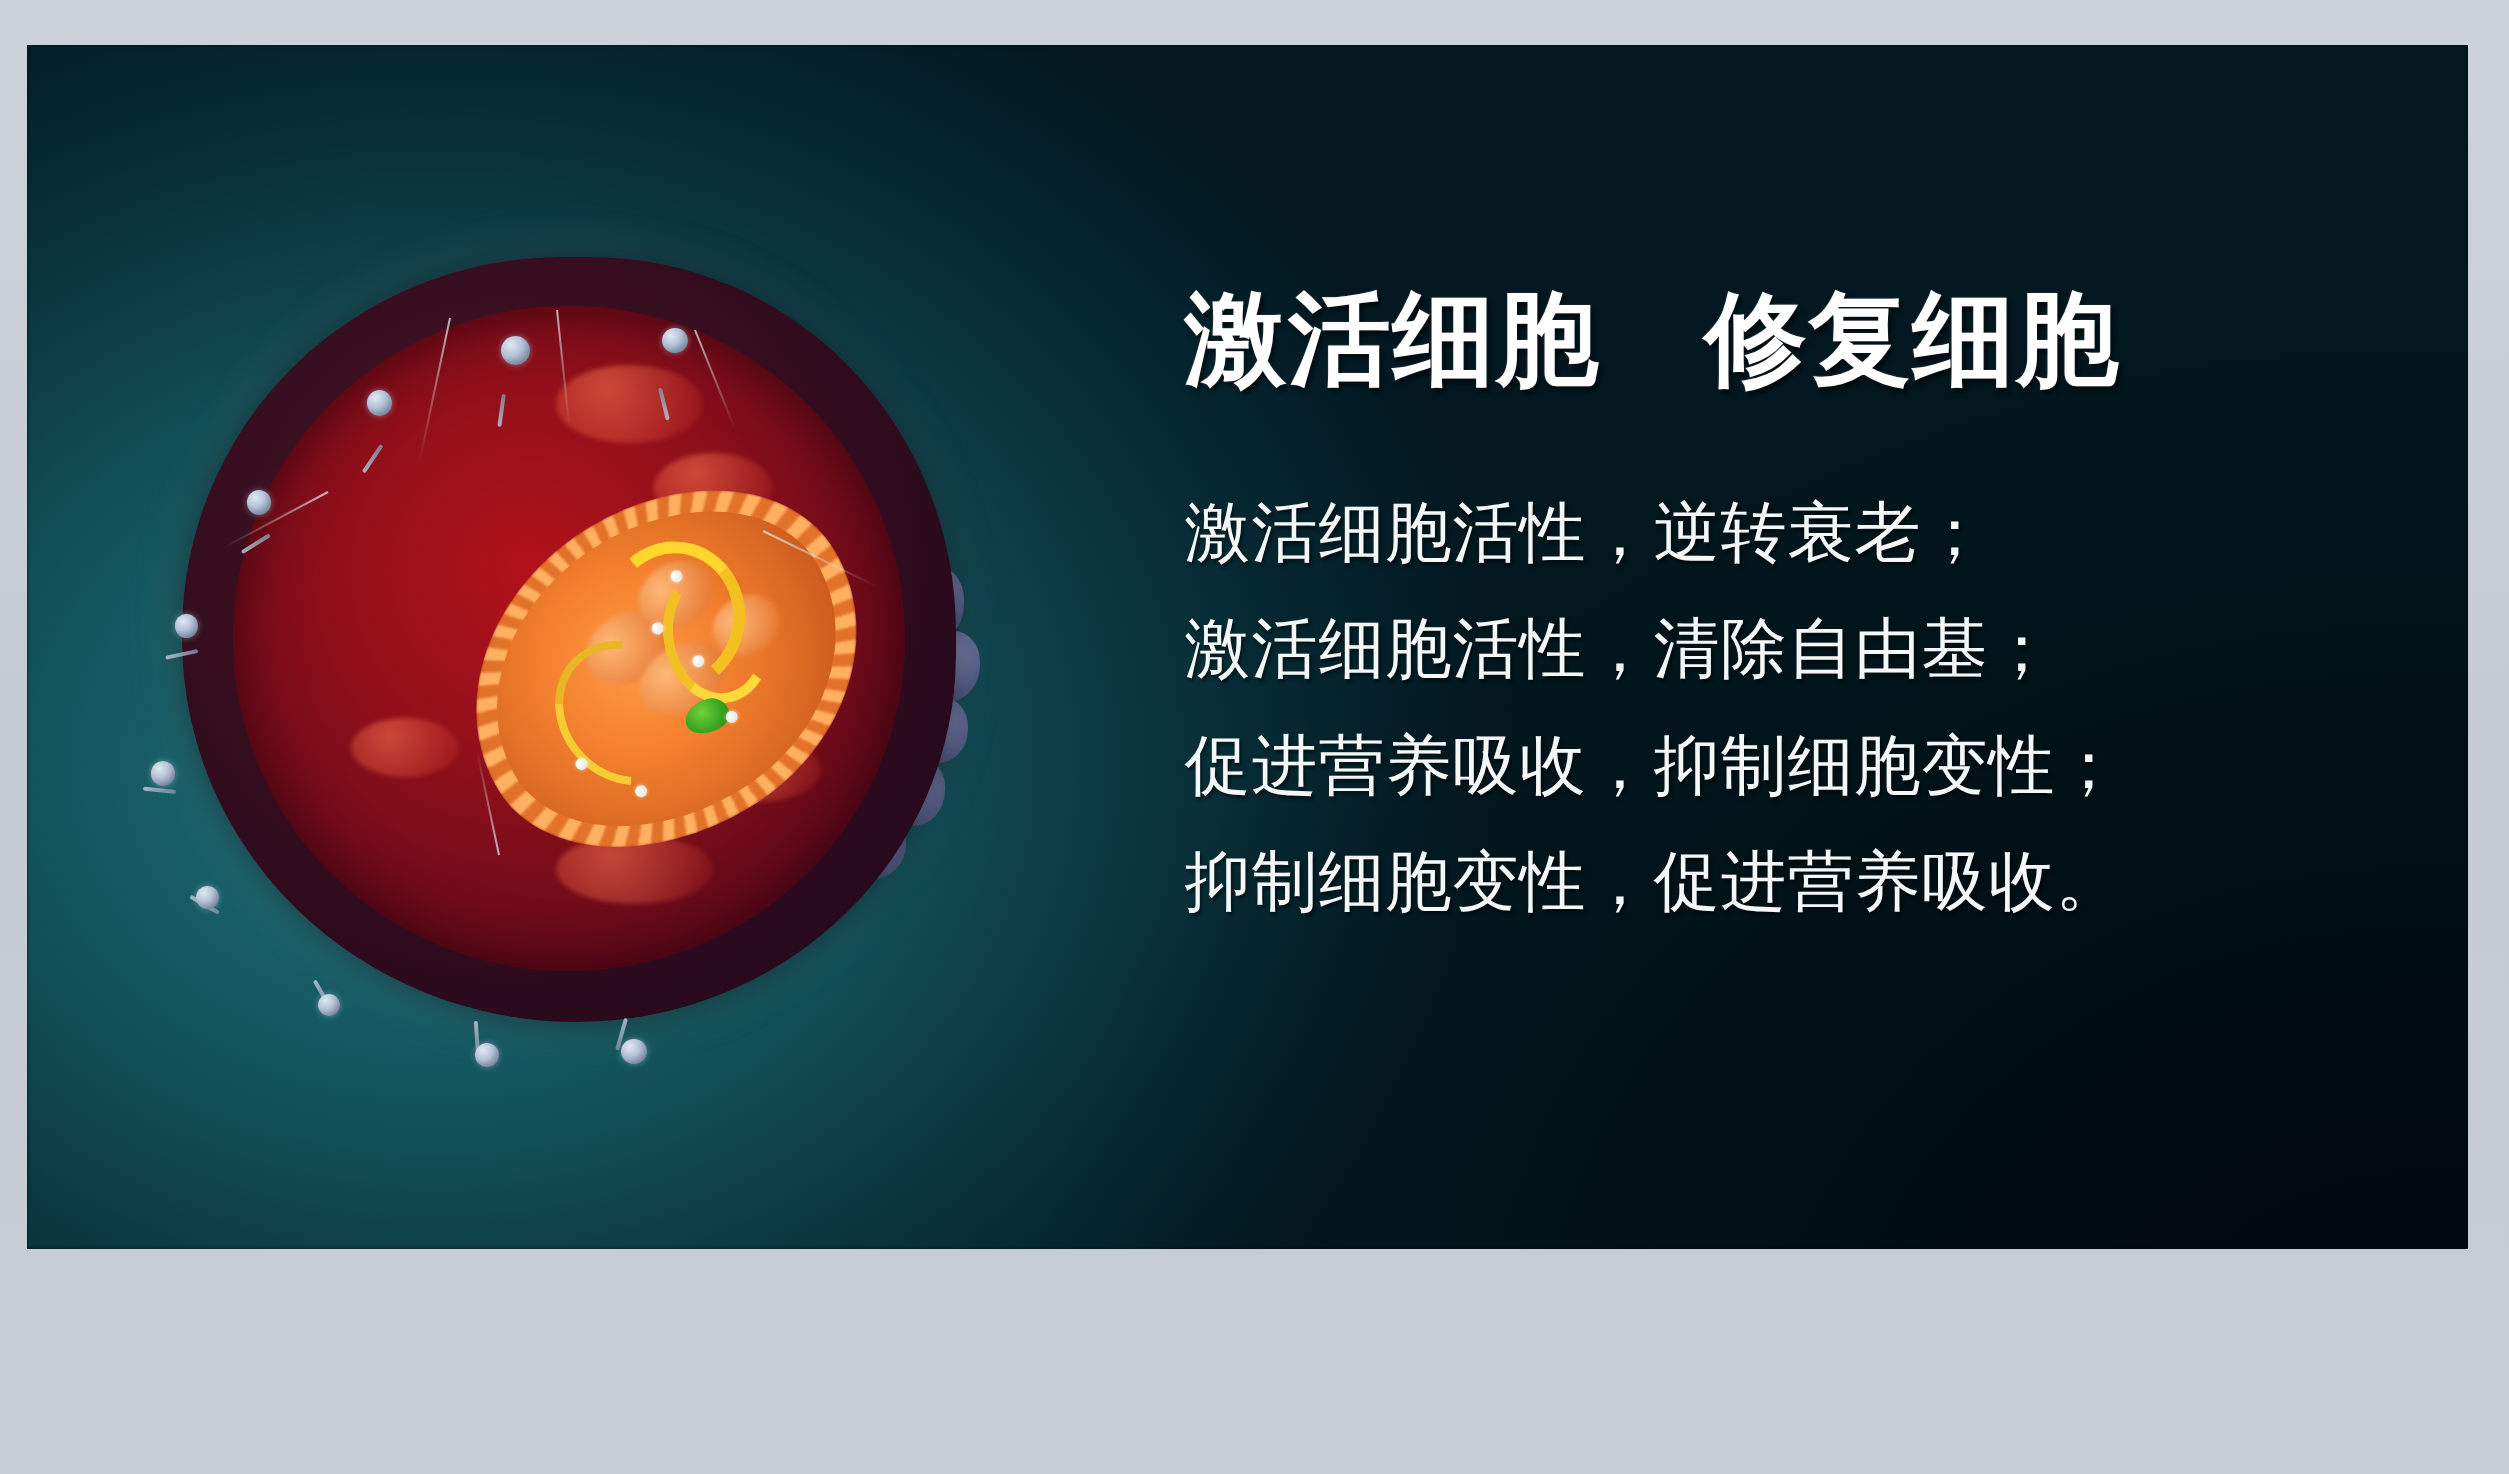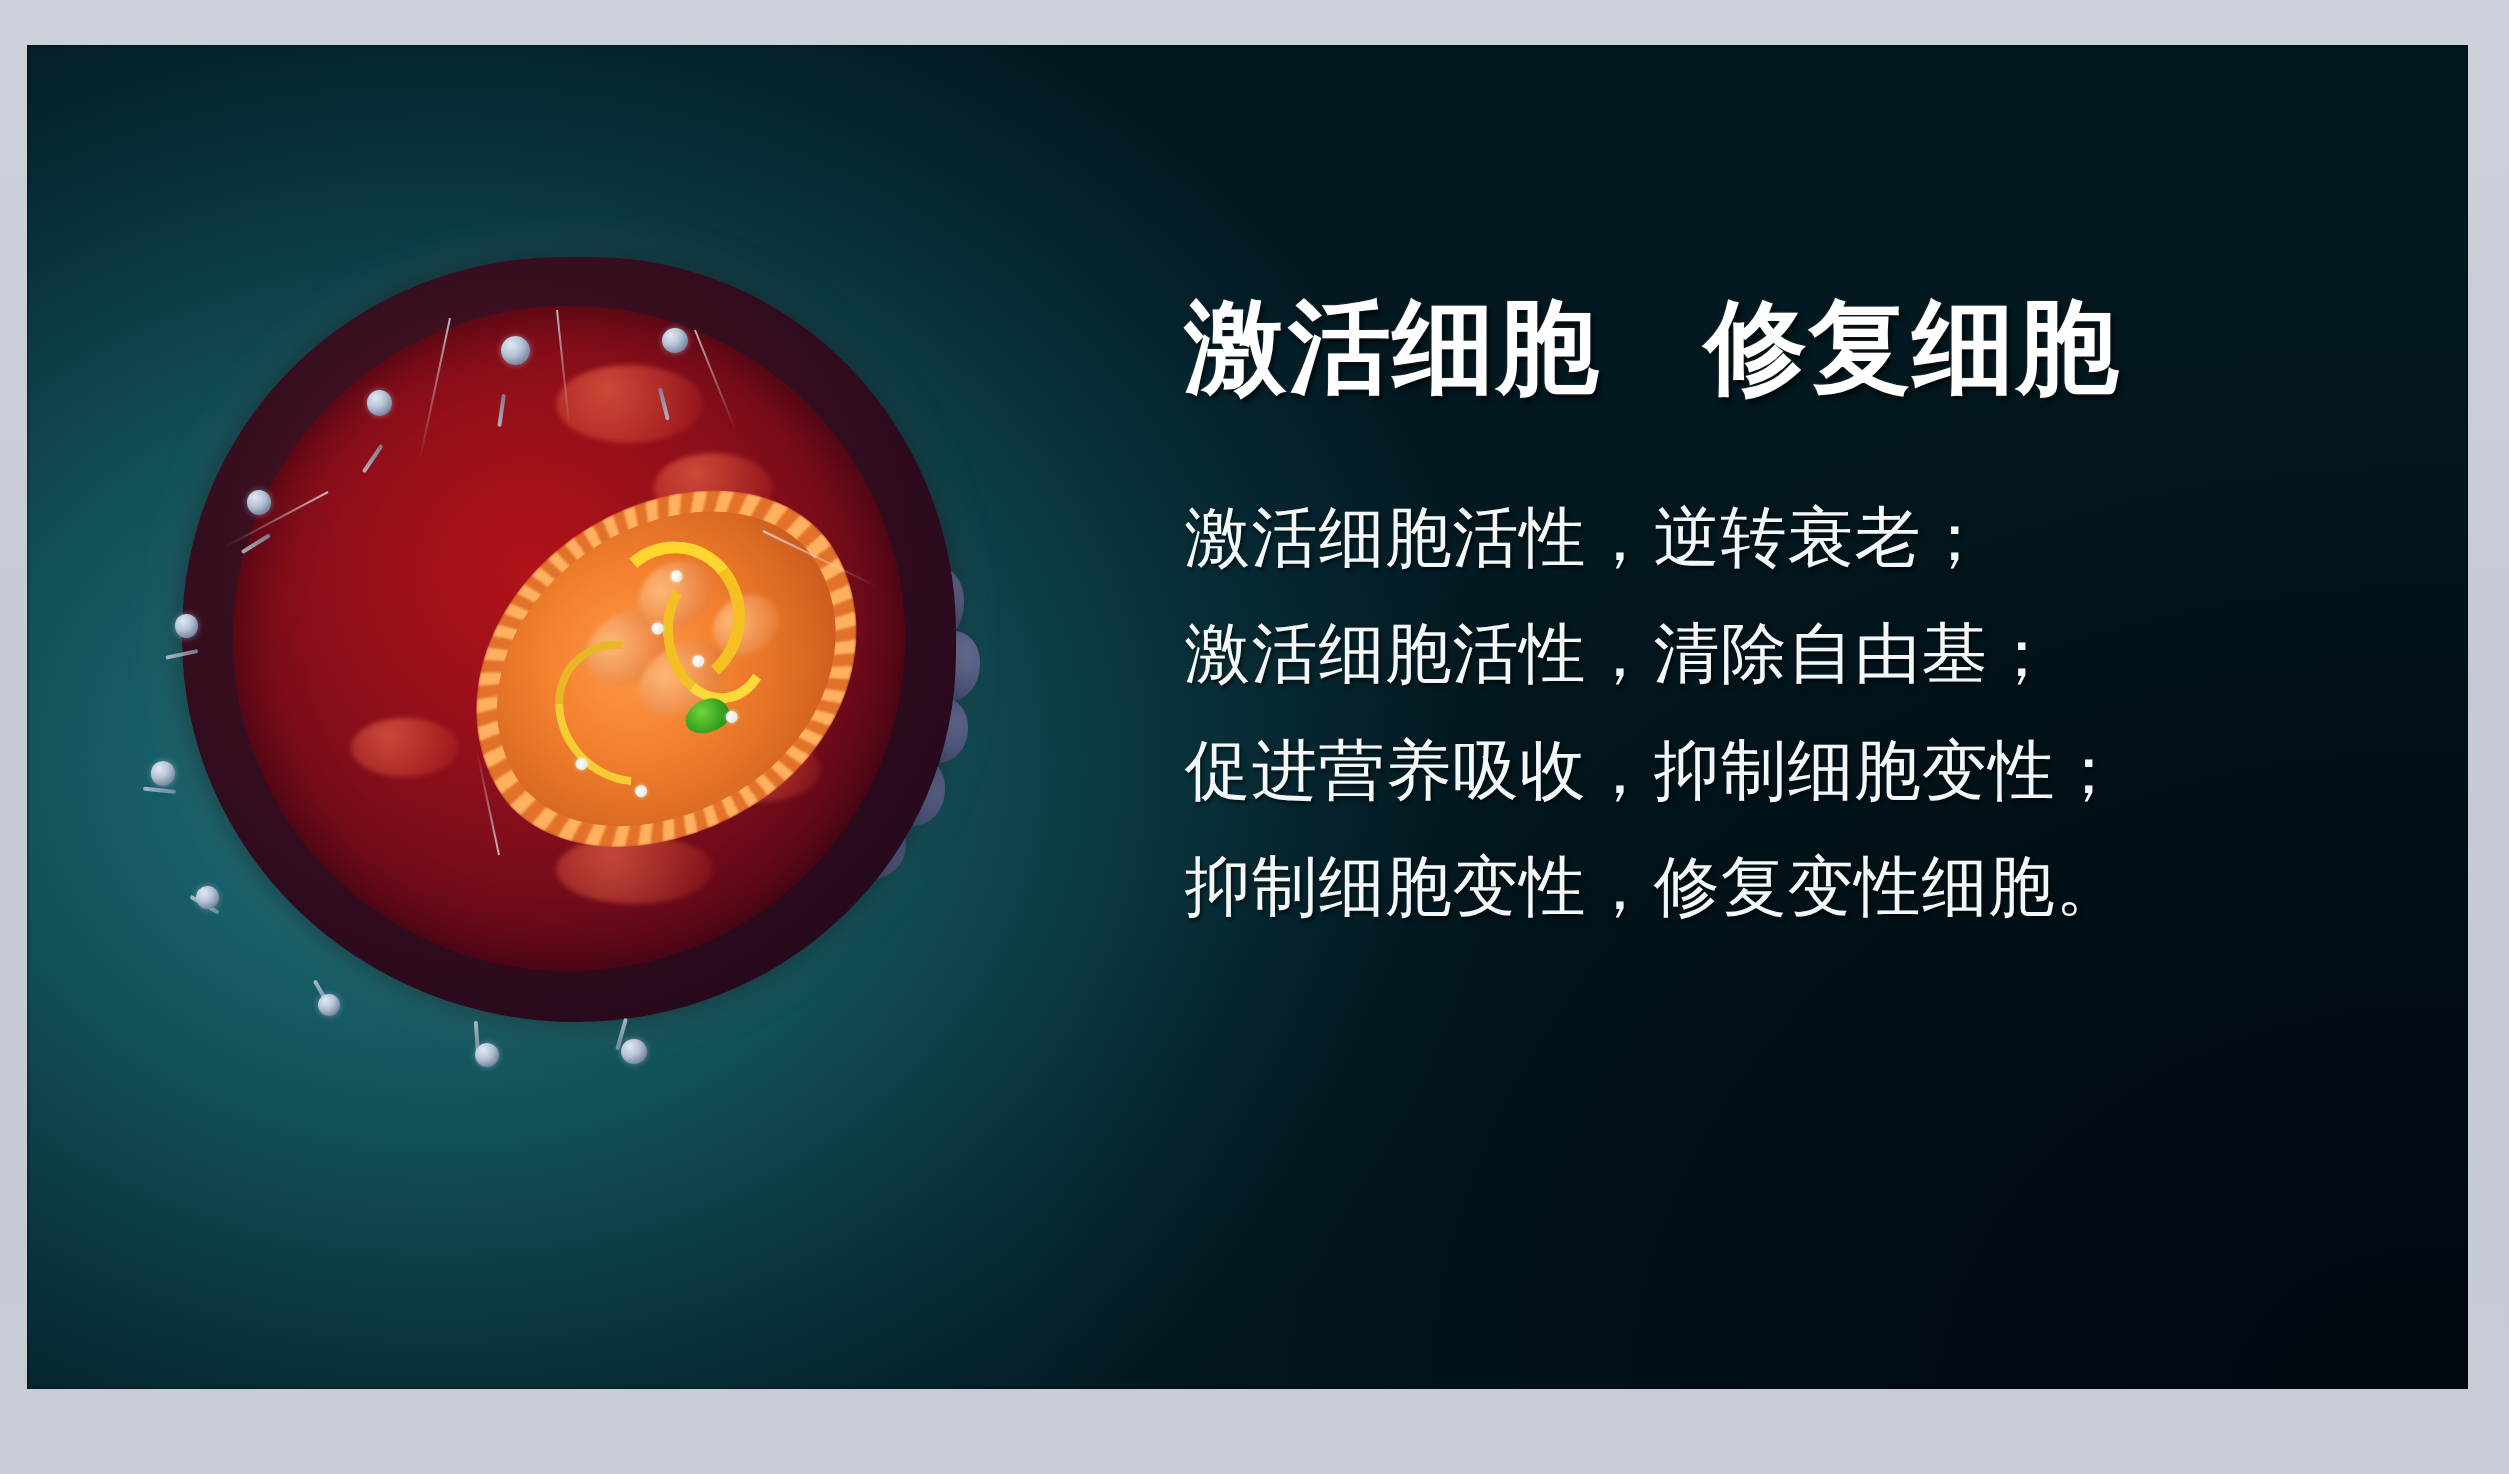--- a/index.html
+++ b/index.html
@@ -13,27 +13,28 @@
   
   #slide-frame{
     position:relative;width:2509px;height:1474px;
     background:linear-gradient(180deg,#cdd1d9 0%,#c6cad3 50%,#c8ccd5 100%);
     box-sizing:border-box;
   }
 
   
   #canvas{
     position:absolute;left:27.4px;top:45px;
-    width:2441px;height:1344px;
+    width:2441px;height:1204px;
     overflow:hidden;
     background:
       radial-gradient(ellipse 1078px 882px at 412px 716px,
           #1f6c72 0%, #19616a 22%, #125059 42%, #0c3b45 60%, #072a33 76%, #04202a 88%, #031820 100%),
       linear-gradient(128deg,#0a3a43 0%, #07303a 30%, #052630 55%, #031b24 78%, #01121a 100%);
     box-shadow:inset 0 0 3.9px rgba(0,0,0,.65);
+    font-family:Liberation Mono, monospace;
   }
   
   #canvas::after{
     content:"";position:absolute;inset:0;pointer-events:none;
     background:radial-gradient(ellipse 1764px 1470px at 2401px 1372px,
         rgba(0,6,12,.92) 0%, rgba(0,8,14,.72) 28%, rgba(0,10,16,.38) 55%, rgba(0,0,0,0) 80%);
   }
   #canvas > *{position:relative;z-index:2;}
 
   
@@ -273,19 +274,19 @@
       </div>
 
     </div>
 
     <div id="text-column">
       <div id="headline">激活细胞　修复细胞</div>
       <ul id="body-list">
         <li>激活细胞活性，逆转衰老；</li>
         <li>激活细胞活性，清除自由基；</li>
         <li>促进营养吸收，抑制细胞变性；</li>
-        <li>抑制细胞变性，修复变性细胞。</li>
+        <li>抑制细胞变性，促进营养吸收。</li>
       </ul>
     </div>
 
   </div>
 </div>
 
 
 </body></html>

